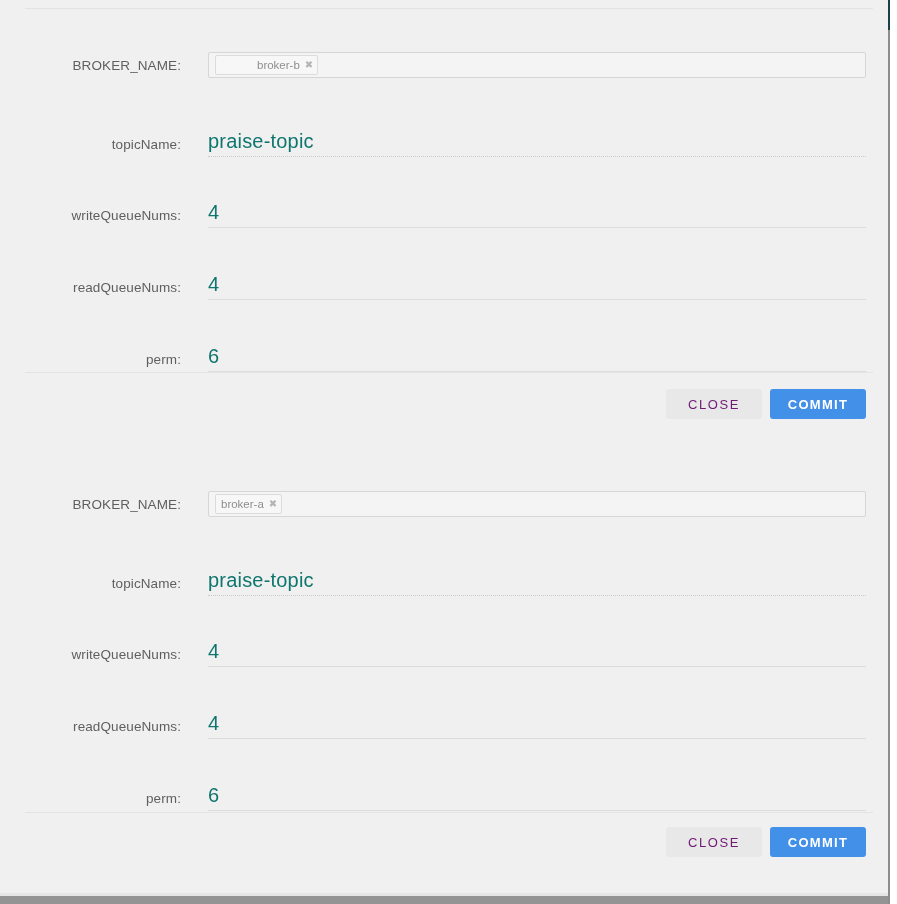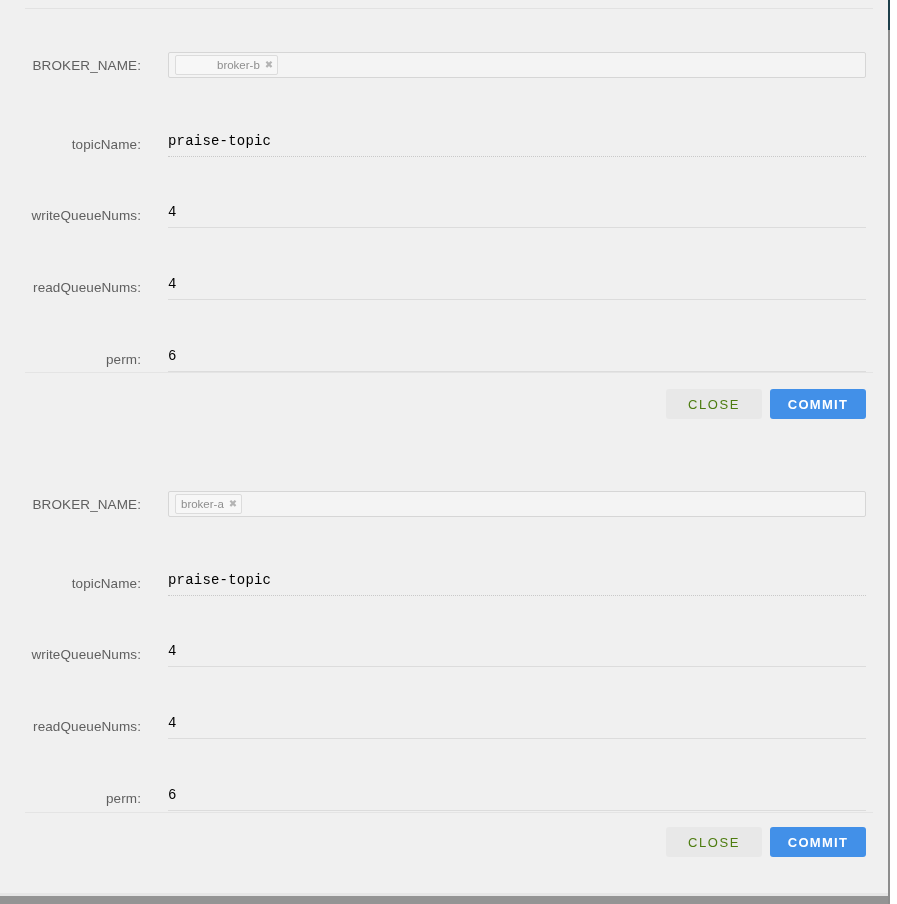--- a/index.html
+++ b/index.html
@@ -101,20 +101,21 @@
     width: 141px;
     flex: 0 0 141px;
     text-align: right;
     font-size: 13.5px;
     color: #5f5f5f;
     letter-spacing: 0.1px;
     line-height: 16px;
     padding-bottom: 4px;
     white-space: nowrap;
     font-family: "Liberation Sans", sans-serif;
+    margin-left: 40px;
   }
 
   .field-control {
     flex: 1 1 auto;
     margin-left: 27px;
     margin-right: 24px;
     position: relative;
   }
 
   
@@ -148,24 +149,24 @@
     line-height: 1;
     cursor: pointer;
   }
 
   
   .line-input {
     position: relative;
     height: 27px;
   }
   .line-input .value {
-    font-size: 14px;
-    color: #000000;
+    font-size: 20px;
+    color: #0f766e;
     line-height: 22px;
-    font-family: Liberation Mono, monospace;
+    font-family: Liberation Sans, sans-serif;
     letter-spacing: 0.2px;
     height: 22px;
     overflow: hidden;
     white-space: nowrap;
   }
   .line-input .rule {
     position: absolute;
     left: 0;
     right: 0;
     bottom: 0;
@@ -199,21 +200,21 @@
     border-radius: 3px;
     font-size: 13px;
     font-weight: bold;
     letter-spacing: 1.3px;
     cursor: pointer;
     font-family: "Liberation Sans", sans-serif;
     padding: 0 14px;
   }
   .btn-close {
     background: #e8e8e8;
-    color: #4d7c0f;
+    color: #701a75;
     font-weight: normal;
     letter-spacing: 1.6px;
   }
   .btn-commit {
     background: #4290e8;
     color: #ffffff;
     margin-left: 8px;
   }
 </style>
 </head>

